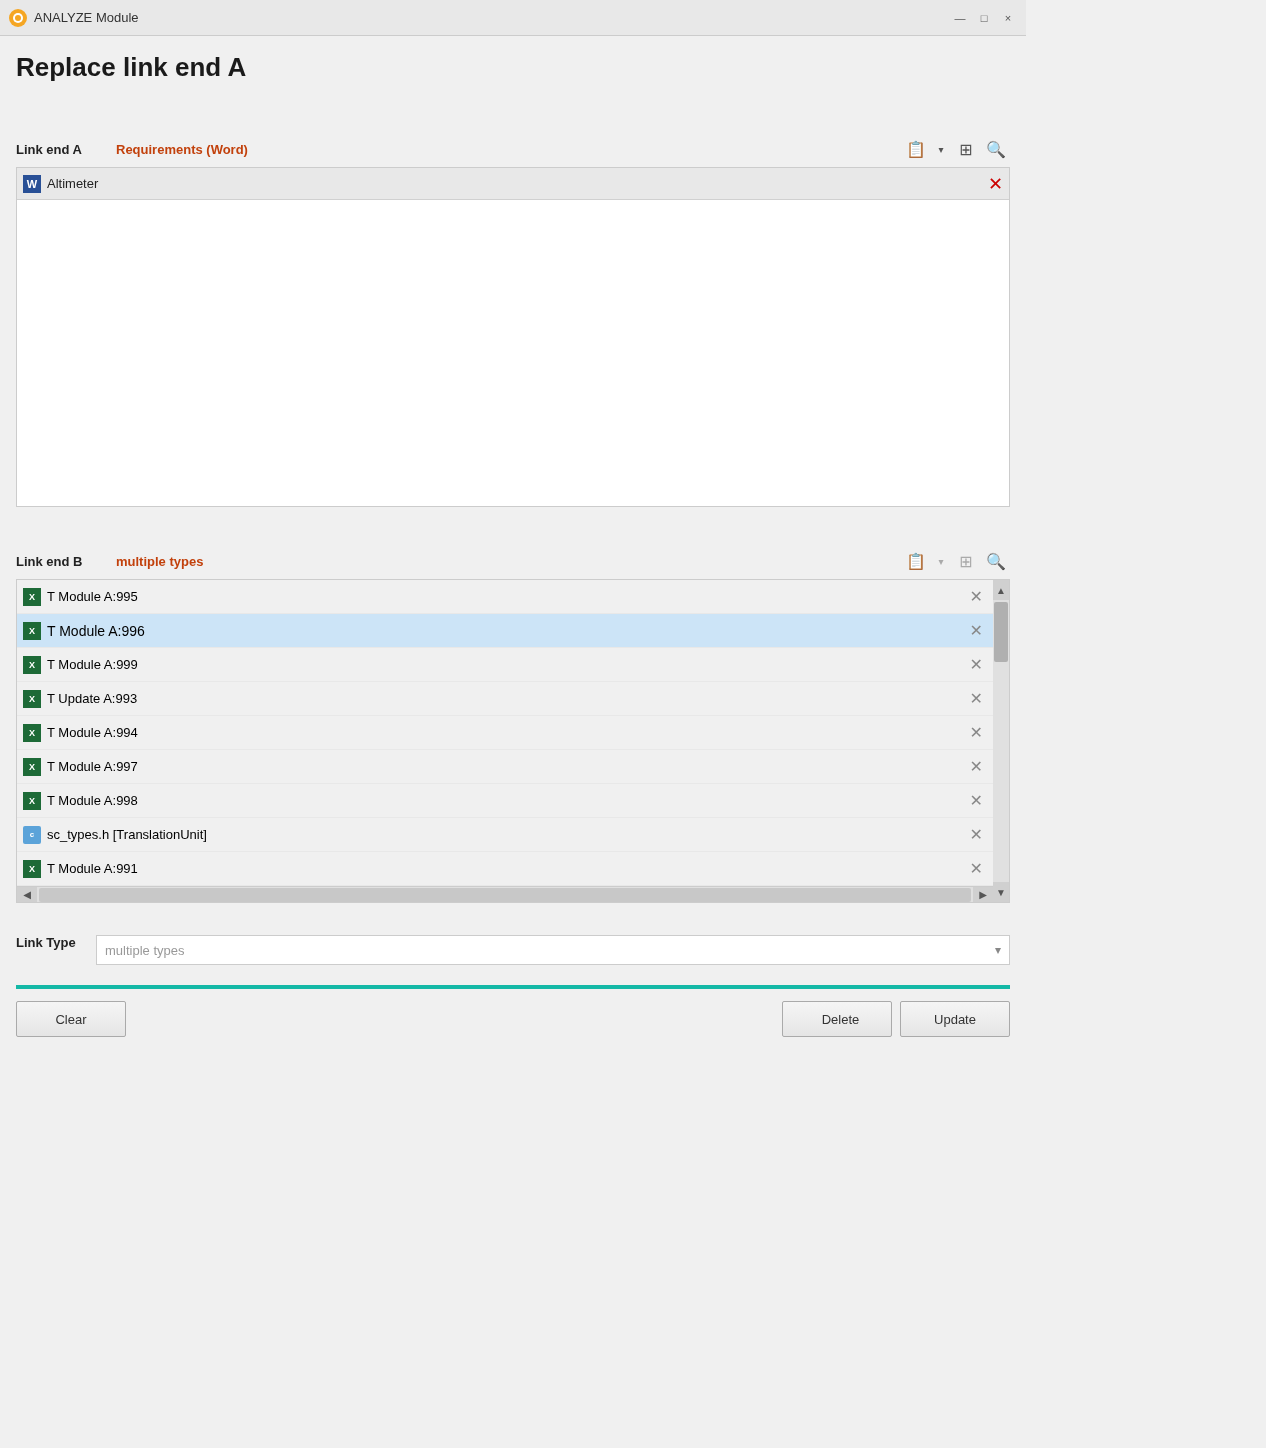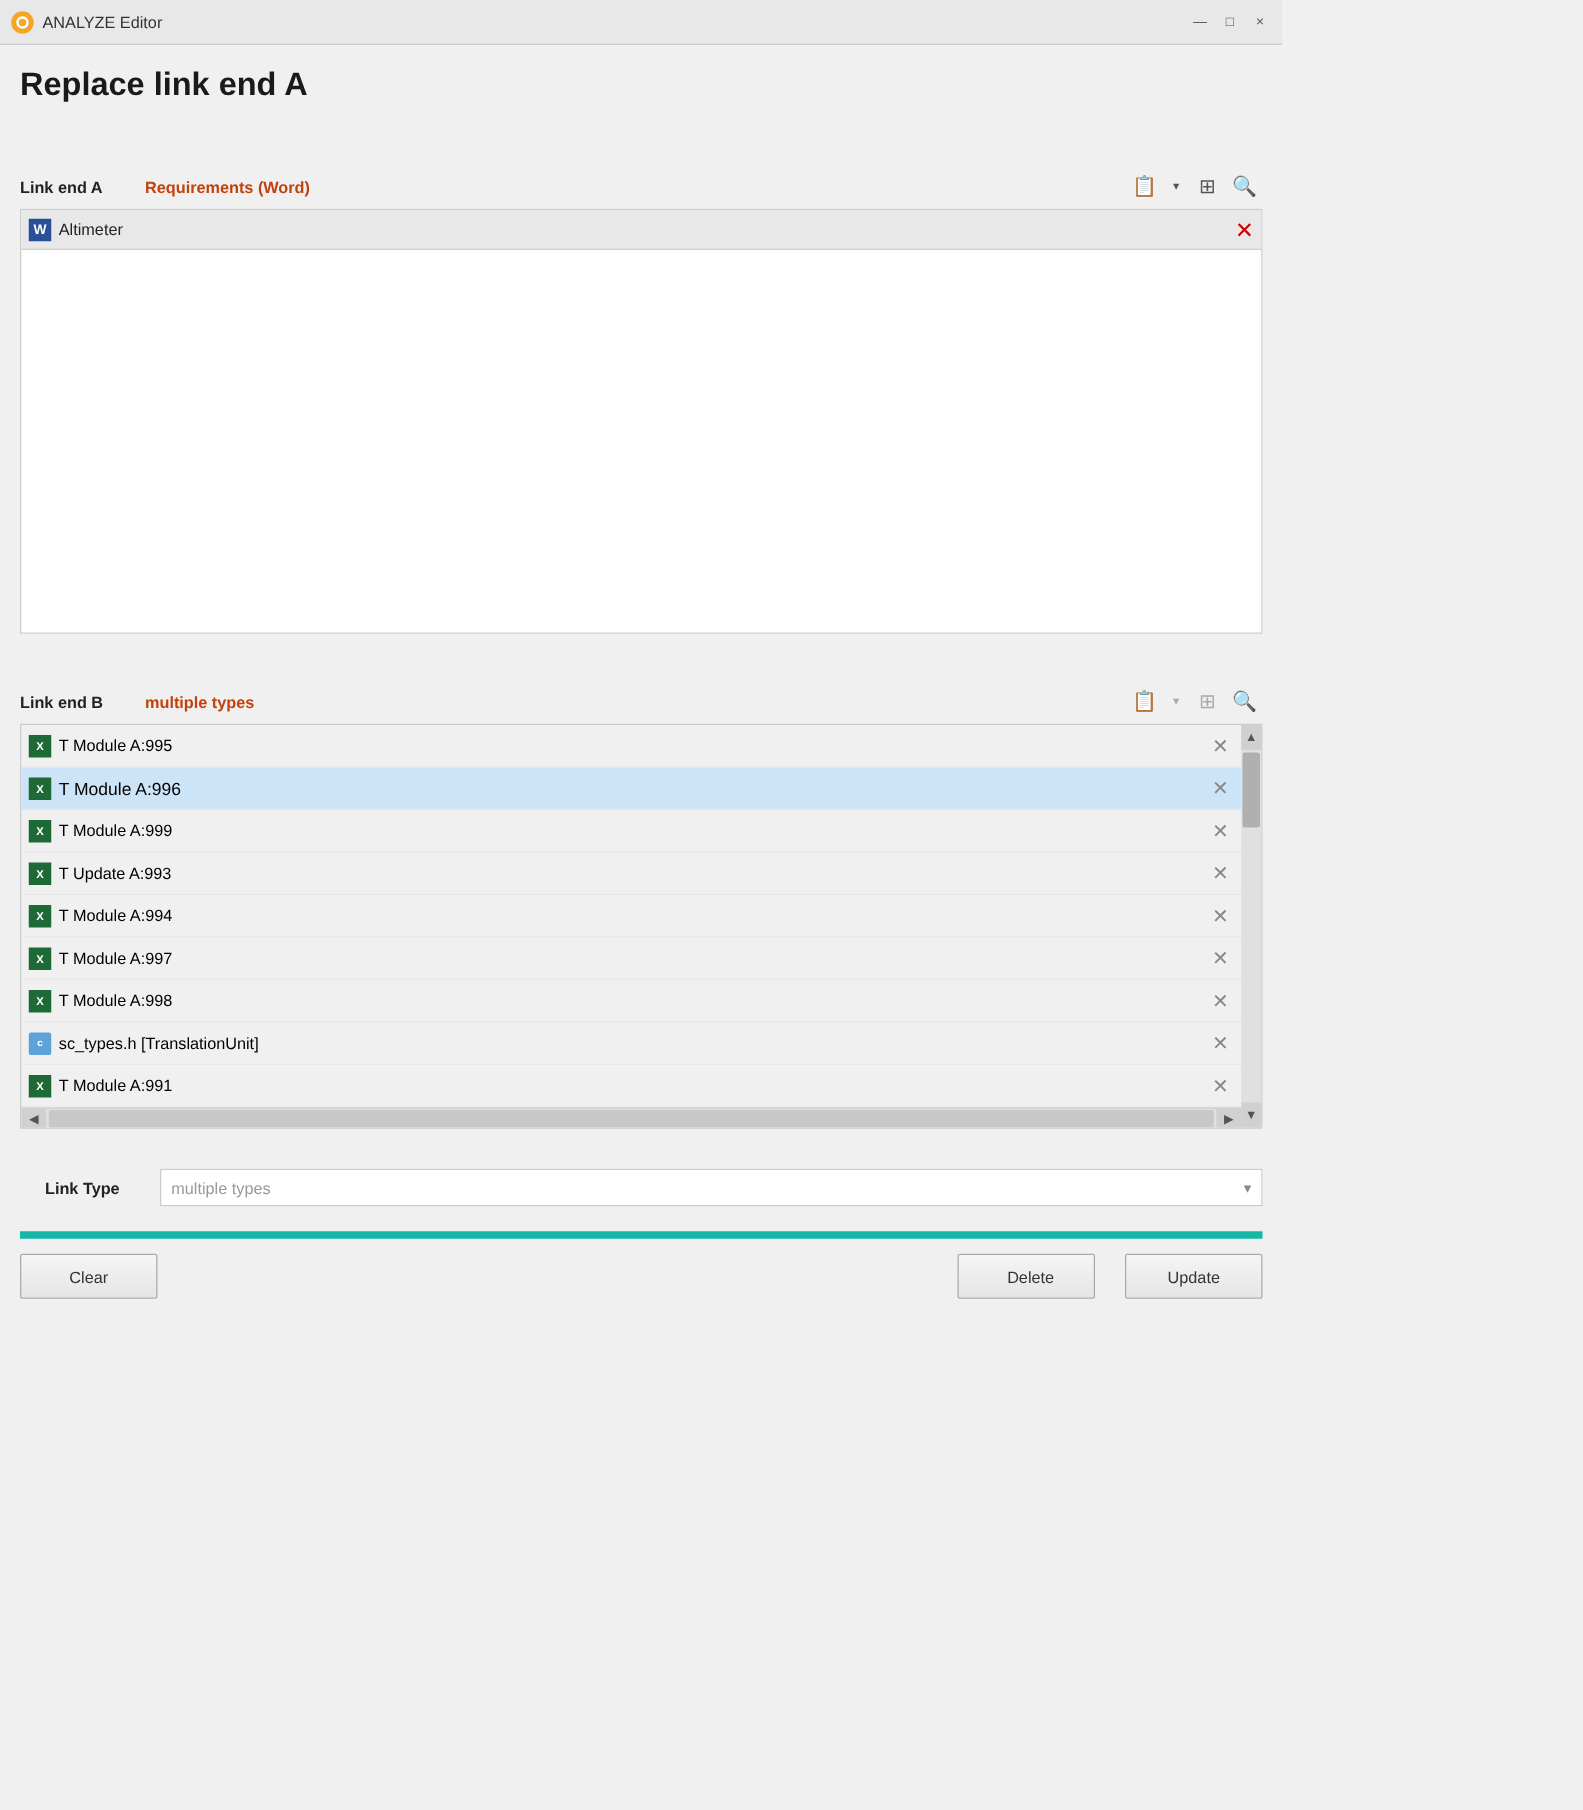--- a/index.html
+++ b/index.html
@@ -253,24 +253,21 @@
     .scrollbar-thumb-h {
       flex: 1;
       height: 14px;
       background: #c8c8c8;
       margin: 0 2px;
       border-radius: 2px;
     }
     .link-type-section {
       margin-top: 12px;
       display: flex;
-      align-items: center;
       padding: 8px 0;
-      gap: 12px;
-      margin-left: 20px;
     }
     .link-type-label {
       font-size: 13px;
       font-weight: 600;
       color: #222;
       min-width: 80px;
     }
     .link-type-dropdown {
       flex: 1;
       height: 30px;
@@ -287,22 +284,22 @@
     .link-type-dropdown-arrow {
       position: absolute;
       right: 8px;
       color: #888;
       font-size: 12px;
     }
     .bottom-bar {
       display: flex;
       align-items: center;
       padding: 12px 0;
-      gap: 24px;
-      border-top: 6px solid #14b8a6;
+      gap: 8px;
+      border-top: 4px solid #14b8a6;
       margin-top: 12px;
     }
     .btn {
       height: 36px;
       padding: 0 20px;
       border: 1px solid #aaa;
       background: linear-gradient(180deg, #f5f5f5, #e5e5e5);
       font-size: 13px;
       color: #333;
       cursor: pointer;
@@ -318,21 +315,21 @@
 
 <div class="window">
 
   <div class="title-bar">
 
     <svg class="title-bar-logo" viewBox="0 0 20 20">
       <circle cx="10" cy="10" r="9" fill="#f5a623"></circle>
       <circle cx="10" cy="10" r="5" fill="white"></circle>
       <circle cx="10" cy="10" r="3" fill="#f5a623"></circle>
     </svg>
-    <span class="title-bar-text">ANALYZE Editor</span>
+    <span class="title-bar-text">ANALYZE Module</span>
     <div class="title-bar-controls">
       <button class="title-bar-btn">—</button>
       <button class="title-bar-btn">□</button>
       <button class="title-bar-btn">×</button>
     </div>
   </div>
 
   <div class="window-content">
     <h1 class="page-title">Replace link end A</h1>
 

